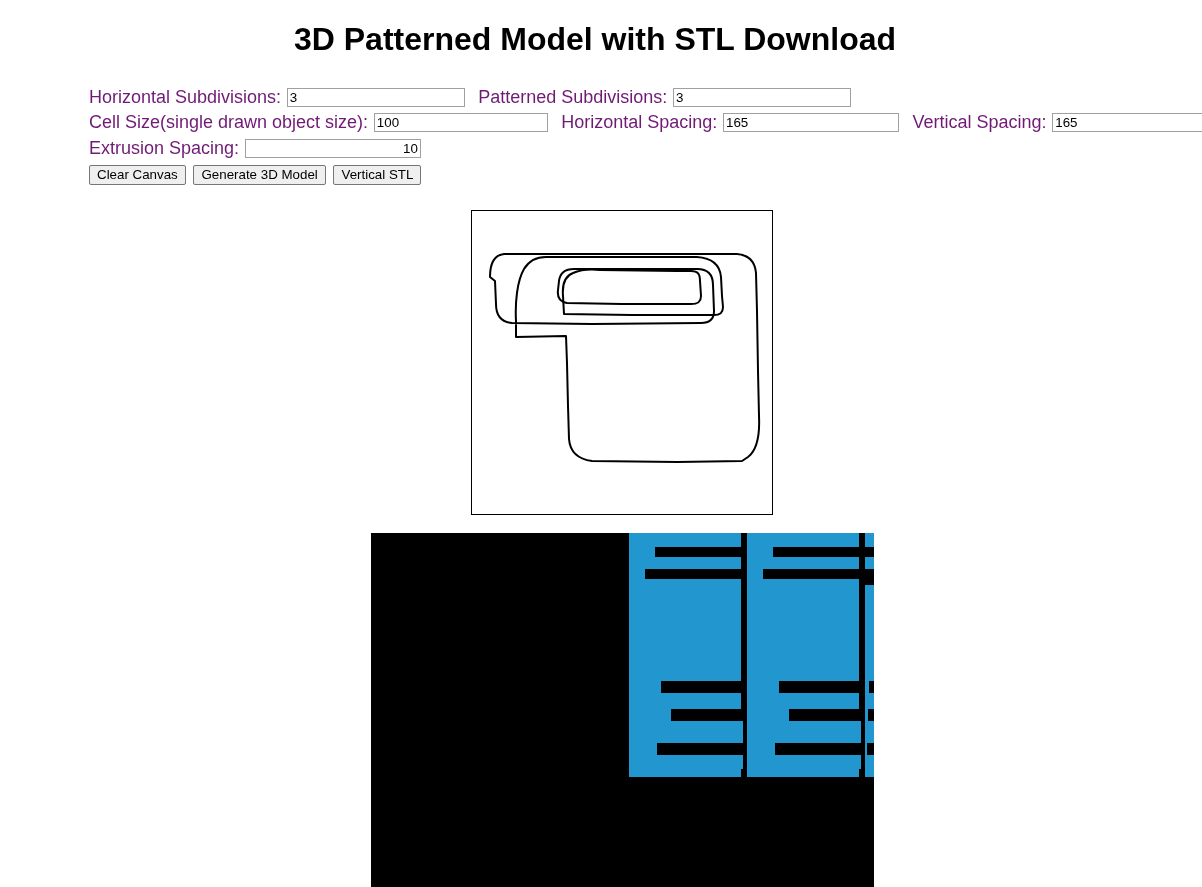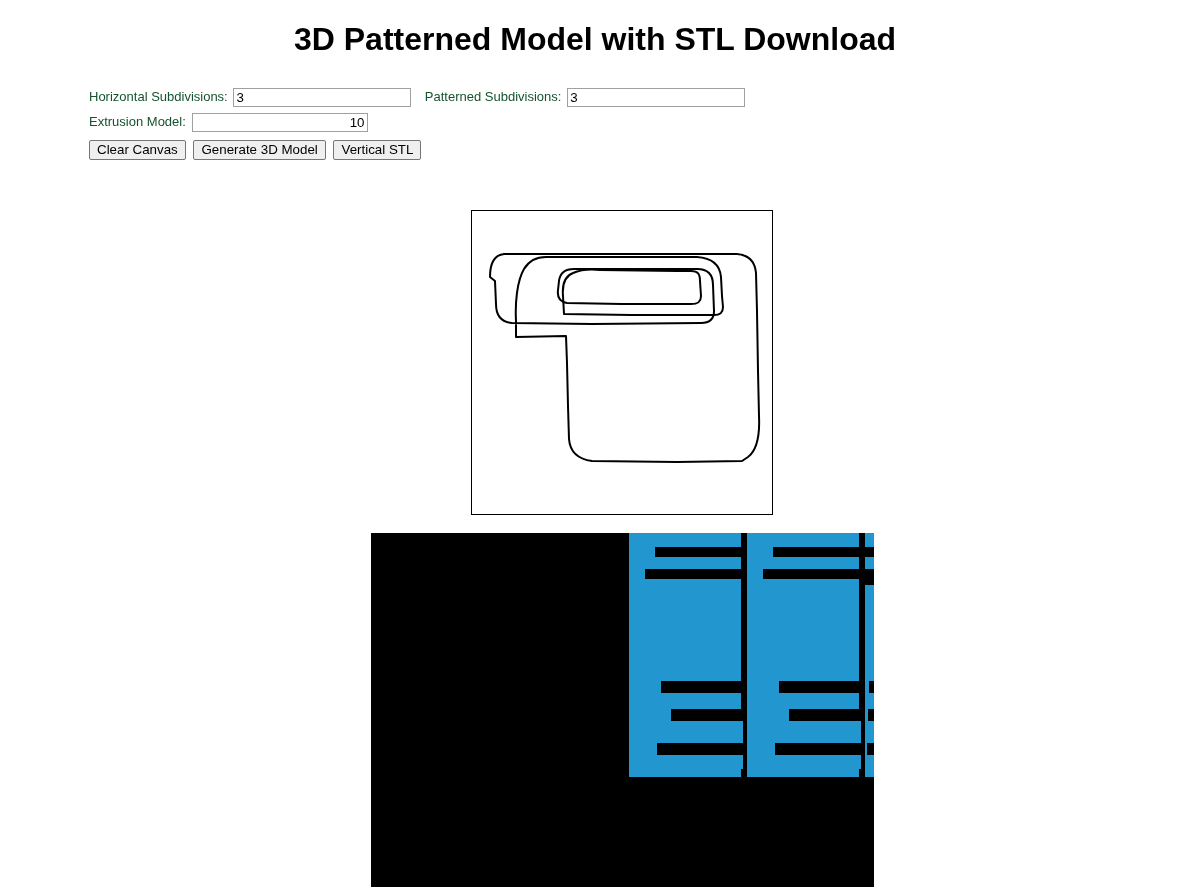--- a/index.html
+++ b/index.html
@@ -39,22 +39,22 @@
     width: 1070px;
   }
   .ctrl-row {
     display: block;
     white-space: nowrap;
     line-height: 22px;
     margin: 0 0 3px 0;
   }
   .ctrl-label {
     font-family: "Liberation Sans", sans-serif;
-    font-size: 13px;
-    color: #14532d;
+    font-size: 18px;
+    color: #701a75;
     vertical-align: middle;
     text-align: center;
   }
   input.txt {
     font-family: "Liberation Sans", sans-serif;
     font-size: 13.33px;
     color: #000000;
     background: #ffffff;
     border: 1px solid #a0a0a0;
     border-radius: 0;
@@ -158,24 +158,34 @@
 <div class="controls">
 
   <div class="ctrl-row">
     <span class="ctrl-label">Horizontal Subdivisions:</span>
     <input class="txt w-sub" type="text" value="3" style="">
     <span class="gap-lg"></span>
     <span class="ctrl-label">Patterned Subdivisions:</span>
     <input class="txt w-sub" type="text" value="3" style="">
   </div>
 
-
-
   <div class="ctrl-row">
-    <span class="ctrl-label">Extrusion Model:</span>
+    <span class="ctrl-label">Cell Size(single drawn object size):</span>
+    <input class="txt w-cell" type="text" value="100" style="">
+    <span class="gap-lg"></span>
+    <span class="ctrl-label">Horizontal Spacing:</span>
+    <input class="txt w-spacing" type="text" value="165" style="">
+    <span class="gap-lg"></span>
+    <span class="ctrl-label">Vertical Spacing:</span>
+    <input class="txt w-vspacing" type="text" value="165" style="">
+  </div>
+
+
+  <div class="ctrl-row">
+    <span class="ctrl-label">Extrusion Spacing:</span>
     <input class="txt w-extr" type="text" value="10" style="">
   </div>
 
   <div class="btn-row">
     <button class="btn">Clear Canvas</button>
     <button class="btn">Generate 3D Model</button>
     <button class="btn">Vertical STL</button>
   </div>
 </div>
 

